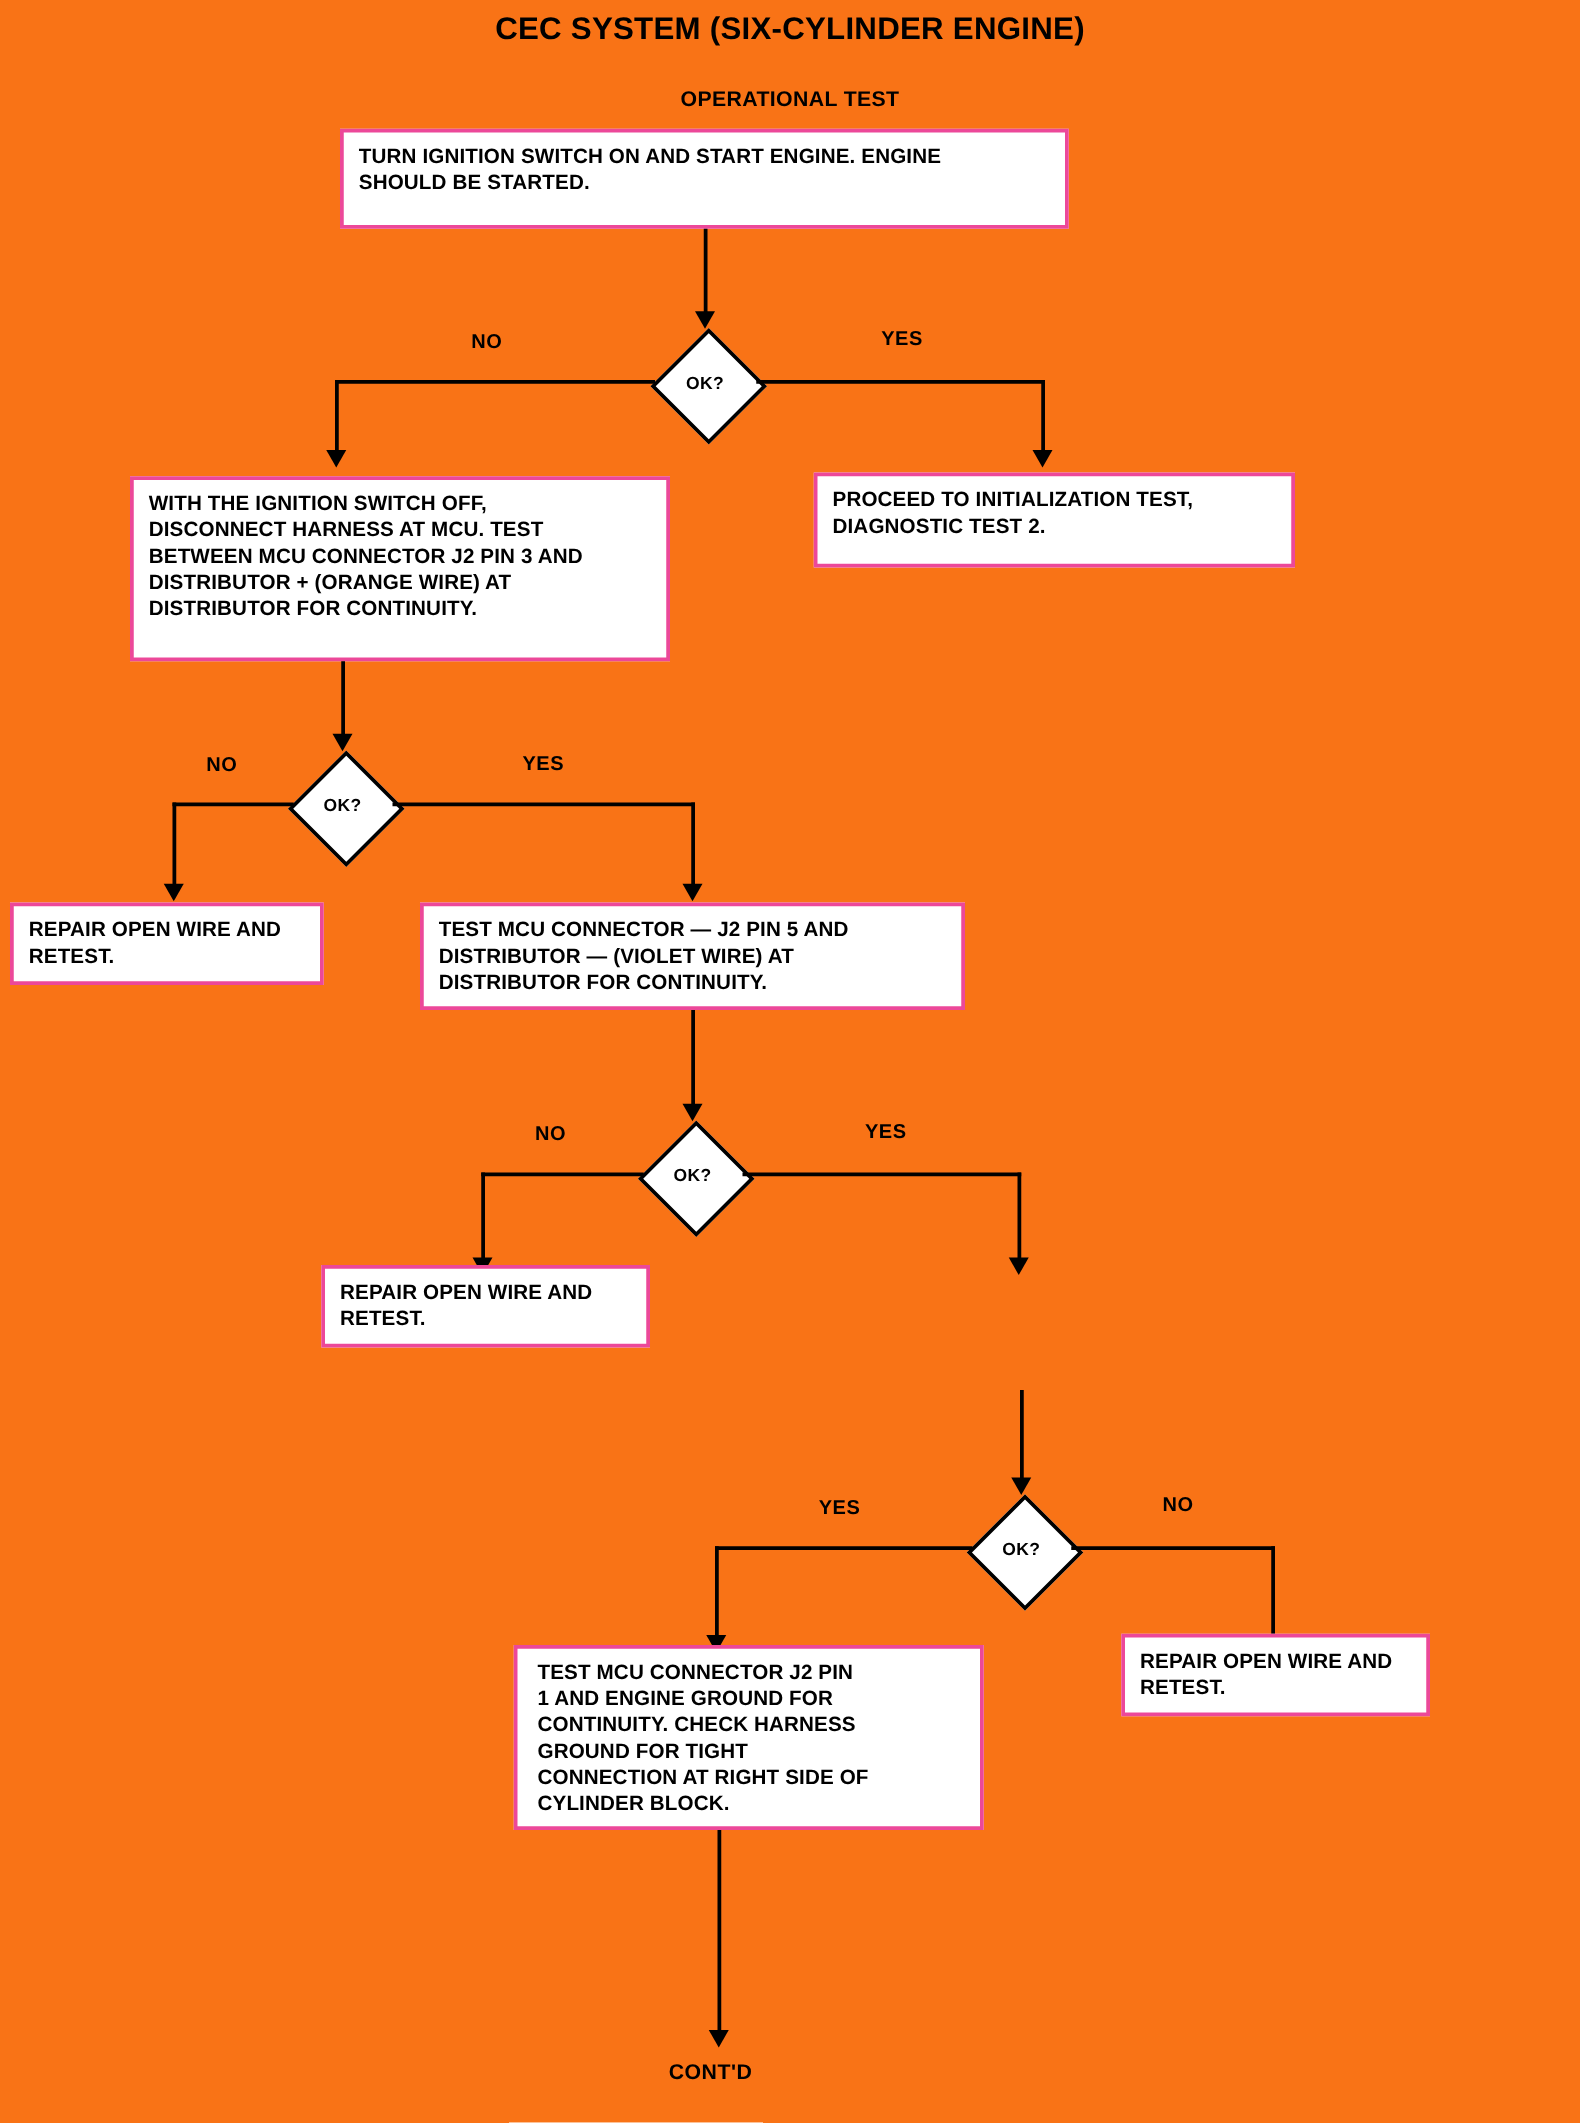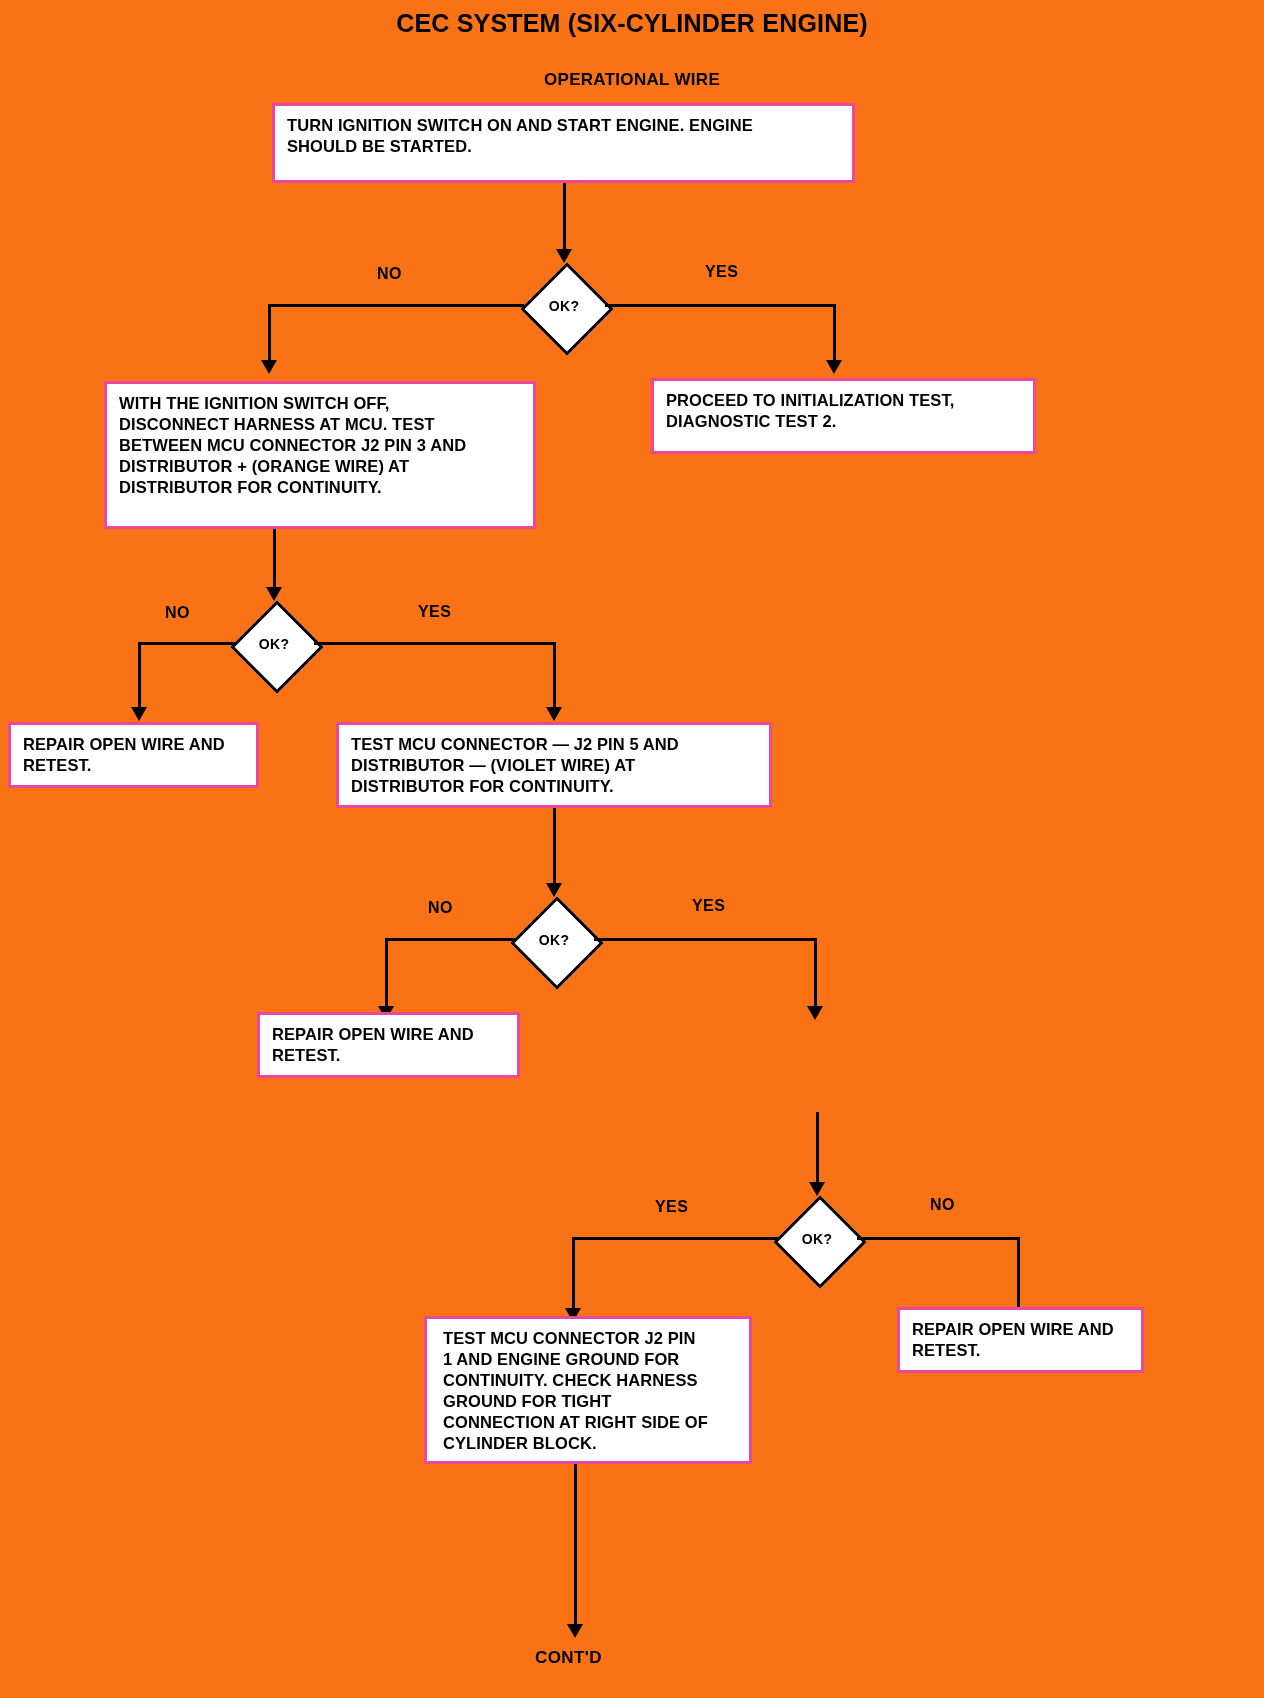--- a/index.html
+++ b/index.html
@@ -125,21 +125,21 @@
     letter-spacing: 0.4px;
     white-space: nowrap;
   }
 </style>
 </head>
 <body>
 
 <div id="page">
 
   <div class="title-main" style="top:8px;">CEC SYSTEM (SIX-CYLINDER ENGINE)</div>
-  <div class="title-sub" style="top:70px;">OPERATIONAL WIRE</div>
+  <div class="title-sub" style="top:70px;">OPERATIONAL TEST</div>
 
   <div class="box" style="left:272px; top:103px; width:583px; height:80px;">TURN IGNITION SWITCH ON AND START ENGINE. ENGINE
 SHOULD BE STARTED.</div>
 
   <div class="ln-v" style="left:563px; top:183px; height:70px;"></div>
   <div class="arrow-down" style="left:556px; top:249px;"></div>
 
   <div class="diamond" style="left:521px; top:263px;">
     <div class="dshape"></div>
     <div class="dtext">
@@ -234,21 +234,21 @@
   <div class="ln-h" style="left:572px; top:1237px; width:206px;"></div>
   <div class="ln-v" style="left:572px; top:1237px; height:75px;"></div>
   <div class="arrow-down" style="left:565px; top:1308px;"></div>
   <div class="edge-label" style="left:655px; top:1198px;">YES</div>
 
   <div class="ln-h" style="left:857px; top:1237px; width:163px;"></div>
   <div class="ln-v" style="left:1017px; top:1237px; height:75px;"></div>
   <div class="arrow-down" style="left:1010px; top:1308px;"></div>
   <div class="edge-label" style="left:930px; top:1196px;">NO</div>
 
-  <div class="box" style="left:411px; top:1316px; width:328px; height:148px; padding-left:16px;margin-left:13px;">TEST MCU CONNECTOR J2 PIN
+  <div class="box" style="left:411px; top:1316px; width:376px; height:148px; padding-left:16px;">TEST MCU CONNECTOR J2 PIN
 1 AND ENGINE GROUND FOR
 CONTINUITY. CHECK HARNESS
 GROUND FOR TIGHT
 CONNECTION AT RIGHT SIDE OF
 CYLINDER BLOCK.</div>
 
   <div class="box" style="left:897px; top:1307px; width:247px; height:66px;">REPAIR OPEN WIRE AND
 RETEST.</div>
 
   <div class="ln-v" style="left:574px; top:1464px; height:164px;"></div>

